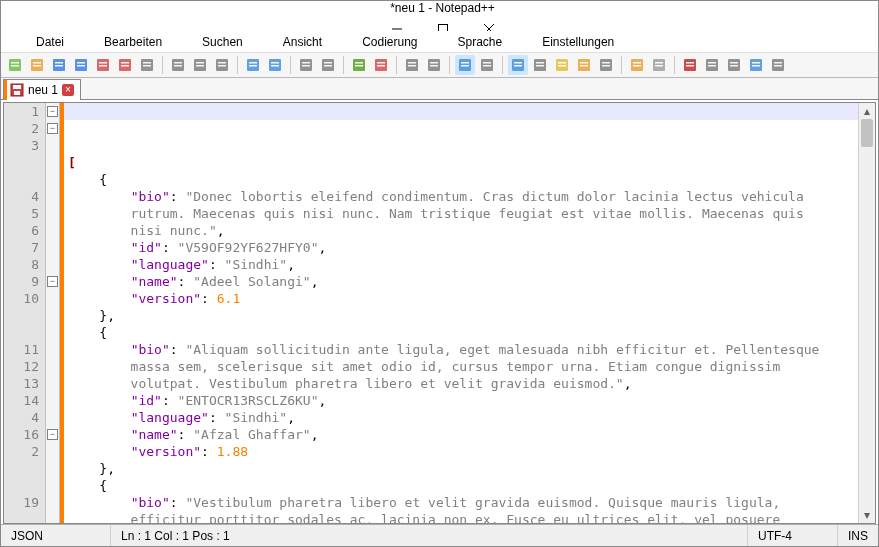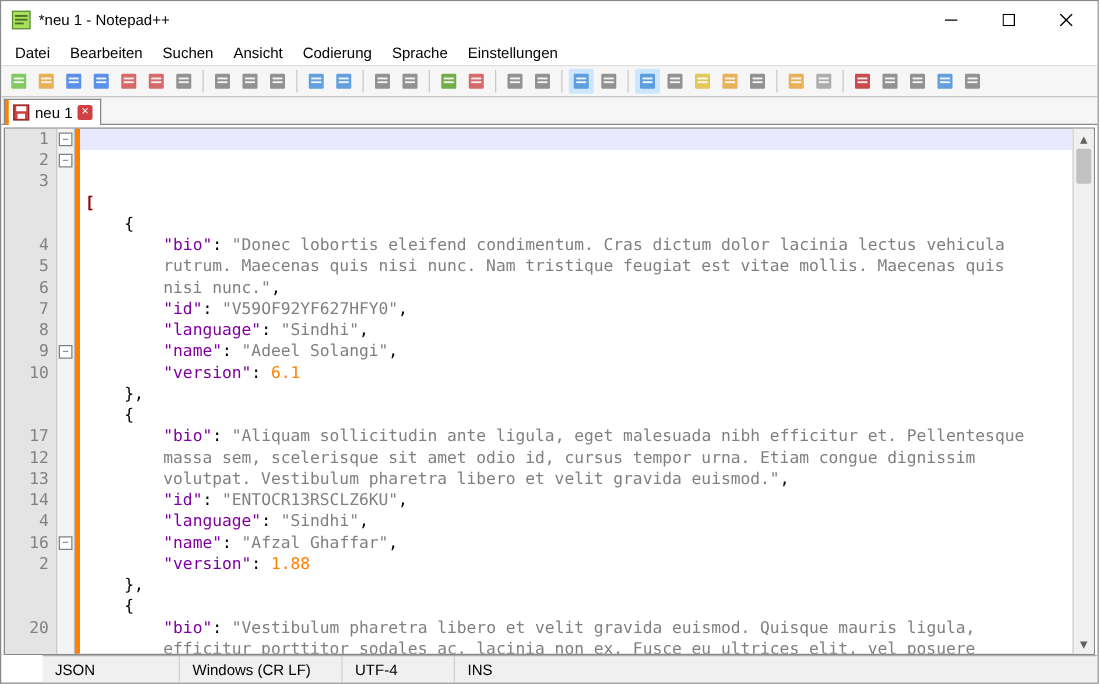--- a/index.html
+++ b/index.html
@@ -1,24 +1,24 @@
 <!DOCTYPE html>
 <html><head>
 <meta charset="utf-8">
 <style>
   * { box-sizing: border-box; margin: 0; padding: 0; }
   body { font-family: "Segoe UI", Tahoma, sans-serif; font-size: 12px; background: #fff; overflow: hidden; width: 879px; height: 547px; border: 1px solid #888; display: flex; flex-direction: column; }
-  .titlebar { height: 30px; display: flex; align-items: center; padding: 0 2px 0 8px; background: #fff; }
+  .titlebar { height: 30px; display: flex; align-items: center; padding: 0 2px 0 8px; background: #fff; flex-direction: column; }
   .titlebar .app-icon { width: 16px; height: 16px; margin-right: 6px; }
   .titlebar .title { flex: 1; font-size: 12px; color: #000; }
   .winbtns { display: flex; }
   .winbtn { width: 46px; height: 28px; display: flex; align-items: center; justify-content: center; color: #000; }
   .winbtn svg { width: 10px; height: 10px; }
   .menubar { height: 21px; display: flex; align-items: center; padding: 0 4px; gap: 2px; background: #fff; }
-  .menubar .item { padding: 2px 7px; font-size: 12px; color: #000; }
+  .menubar .item { padding: 2px 7px; font-size: 12px; color: #000; margin-left: 24px; }
   .toolbar { height: 26px; display: flex; align-items: center; padding: 2px 4px; gap: 2px; border-top: 1px solid #e0e0e0; border-bottom: 1px solid #b8b8b8; background: #f6f6f6; }
   .toolbar .tb { width: 20px; height: 20px; display: flex; align-items: center; justify-content: center; border-radius: 2px; }
   .toolbar .sep { width: 1px; height: 18px; background: #c8c8c8; margin: 0 3px; }
   .tabbar { height: 22px; display: flex; align-items: flex-end; padding: 0 2px; background: #f6f6f6; border-bottom: 1px solid #888; }
   .tab { height: 21px; display: flex; align-items: center; padding: 0 6px; gap: 4px; border: 1px solid #888; border-bottom: none; background: #fff; font-size: 12px; position: relative; top: 1px; }
   .tab::before{ content:""; position:absolute; left:0; top:0; width:3px; height:100%; background:#ff8000; }
   .tab .save-icon { width: 14px; height: 14px; }
   .tab .close { width: 12px; height: 12px; display:flex; align-items:center; justify-content:center; color:#fff; background:#d04040; border-radius:2px; font-size:10px; line-height:1; }
   .editor-wrap { flex: 1; display: flex; border: 1px solid #888; margin: 2px 2px 0 2px; min-height: 0; }
   .gutter { width: 42px; background: #e4e4e4; text-align: right; padding: 0 6px 0 0; font-family: Consolas, monospace; font-size: 13px; color: #808080; line-height: 17px; user-select: none; border-right: 1px solid #c0c0c0; }
@@ -30,21 +30,21 @@
   .editor .lines { position: relative; }
   .vscroll { width: 17px; background: #f0f0f0; border-left: 1px solid #d0d0d0; position: relative; }
   .vscroll .thumb { position:absolute; left:2px; right:2px; top:16px; height:28px; background:#c2c2c2; border-radius:2px;}
   .vscroll .arr { position:absolute; left:0; right:0; height:16px; display:flex; align-items:center; justify-content:center; color:#606060;}
   .vscroll .arr.bot{bottom:0;}
   .k { color: #8000a0; }
   .s { color: #808080; }
   .n { color: #ff8000; text-align: center; }
   .p { color: #000; }
   .br { color: #8b0000; font-weight: bold; }
-  .statusbar { height: 22px; display: flex; align-items: stretch; background: #f0f0f0; border-top: 1px solid #b0b0b0; font-size: 12px; margin-left: 33px; }
+  .statusbar { height: 22px; display: flex; align-items: stretch; background: #f0f0f0; border-top: 1px solid #b0b0b0; font-size: 12px; }
   .sb { display:flex; align-items:center; padding: 0 10px; border-right: 1px solid #d0d0d0; white-space: nowrap; }
   .sb.flex { flex: 1; }
   .gline { height: 17px; }
 </style>
 </head>
 <body>
 
 <div class="titlebar">
   <svg class="app-icon" viewBox="0 0 16 16">
       <rect x="1" y="1" width="14" height="14" fill="#a7e05c" stroke="#5a8a2a"></rect>
@@ -340,30 +340,30 @@
       <div class="gline"></div>
       <div class="gline">4</div>
       <div class="gline">5</div>
       <div class="gline">6</div>
       <div class="gline">7</div>
       <div class="gline">8</div>
       <div class="gline">9</div>
       <div class="gline">10</div>
       <div class="gline"></div>
       <div class="gline"></div>
-      <div class="gline">17</div>
+      <div class="gline">11</div>
       <div class="gline">12</div>
       <div class="gline">13</div>
       <div class="gline">14</div>
       <div class="gline">4</div>
       <div class="gline">16</div>
       <div class="gline">2</div>
       <div class="gline"></div>
       <div class="gline"></div>
-      <div class="gline">20</div>
+      <div class="gline">19</div>
       <div class="gline"></div>
     </div>
   <div class="fold" id="fold">
       <div class="foldbox" style="top: 3px;">−</div>
       <div class="foldbox" style="top: 20px;">−</div>
       <div class="foldbox" style="top: 173px;">−</div>
       <div class="foldbox" style="top: 326px;">−</div>
     </div>
   <div class="marginline"></div>
   <div class="editor">
@@ -372,16 +372,16 @@
   </div>
   <div class="vscroll">
     <div class="arr">▴</div>
     <div class="thumb"></div>
     <div class="arr bot">▾</div>
   </div>
 </div>
 
 <div class="statusbar">
   <div class="sb" style="width:110px">JSON</div>
-  <div class="sb" style="width:130px">Windows (CR LF)</div>
+  <div class="sb flex">Ln : 1    Col : 1    Pos : 1</div>
   <div class="sb" style="width:90px">UTF-4</div>
   <div class="sb" style="width:40px;border-right:none">INS</div>
 </div>
 
 </body></html>

